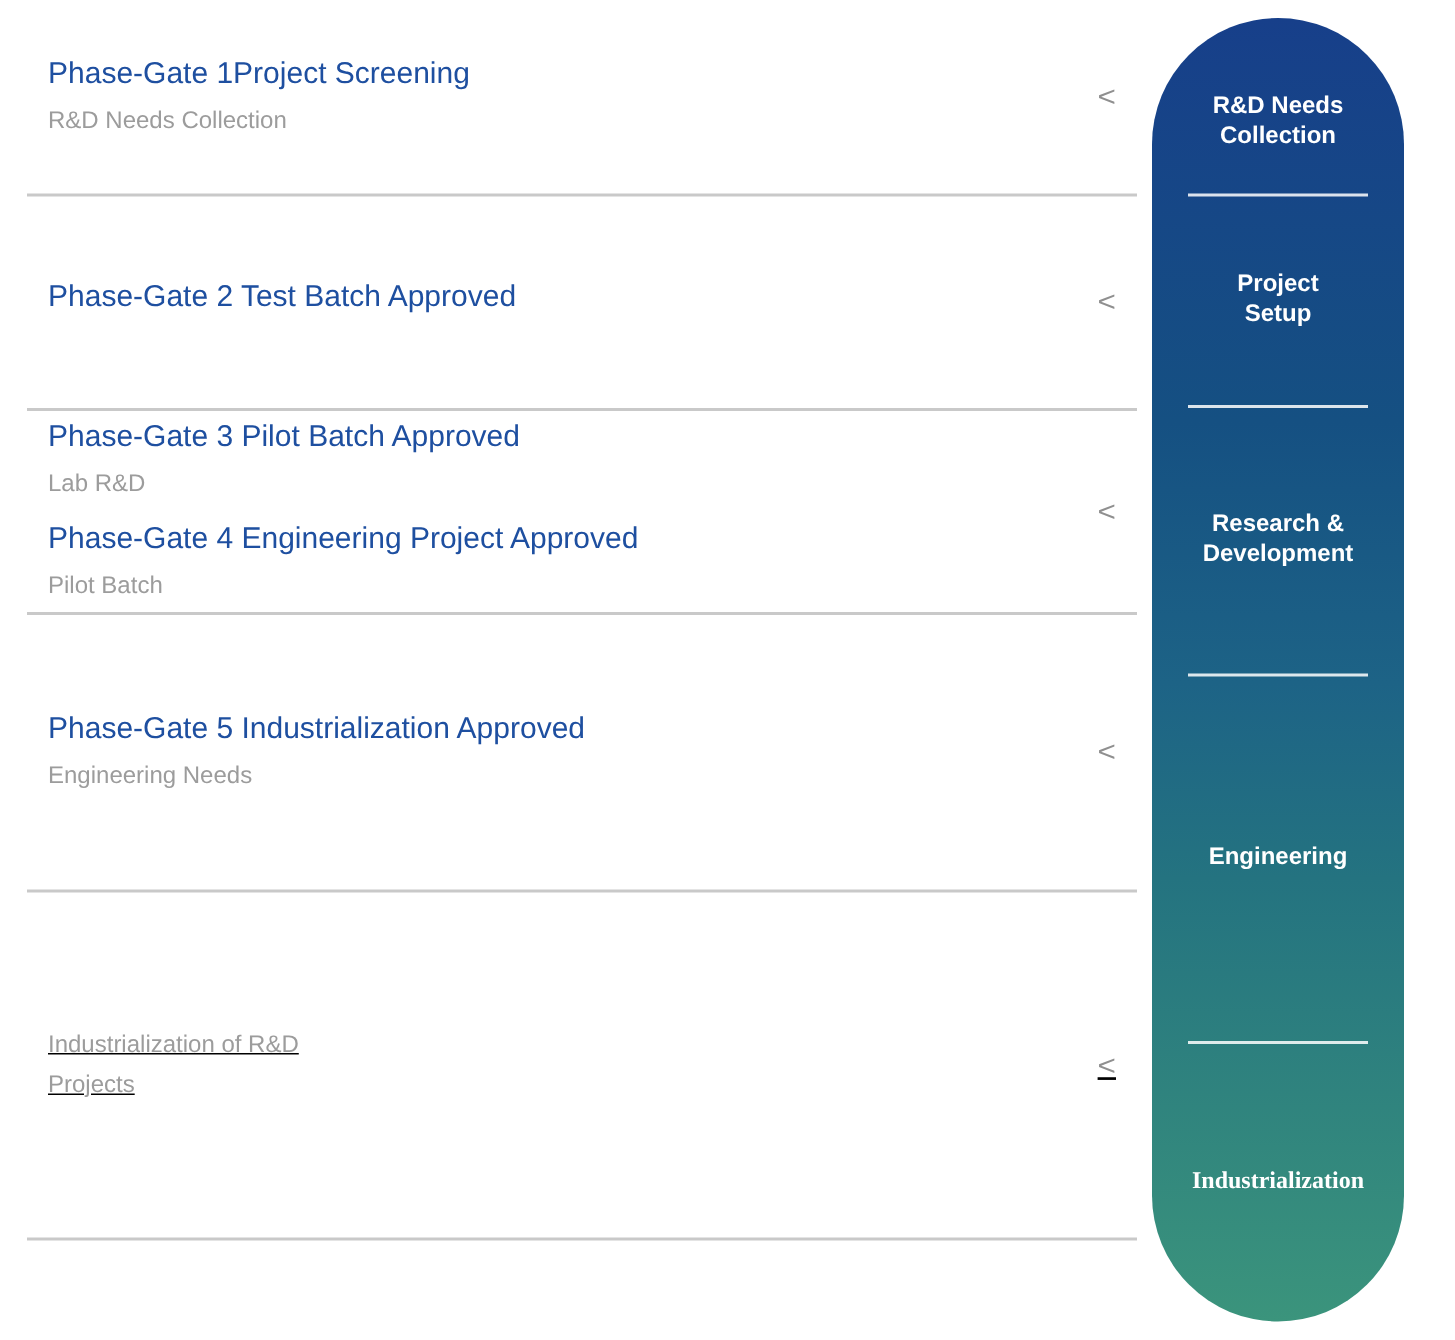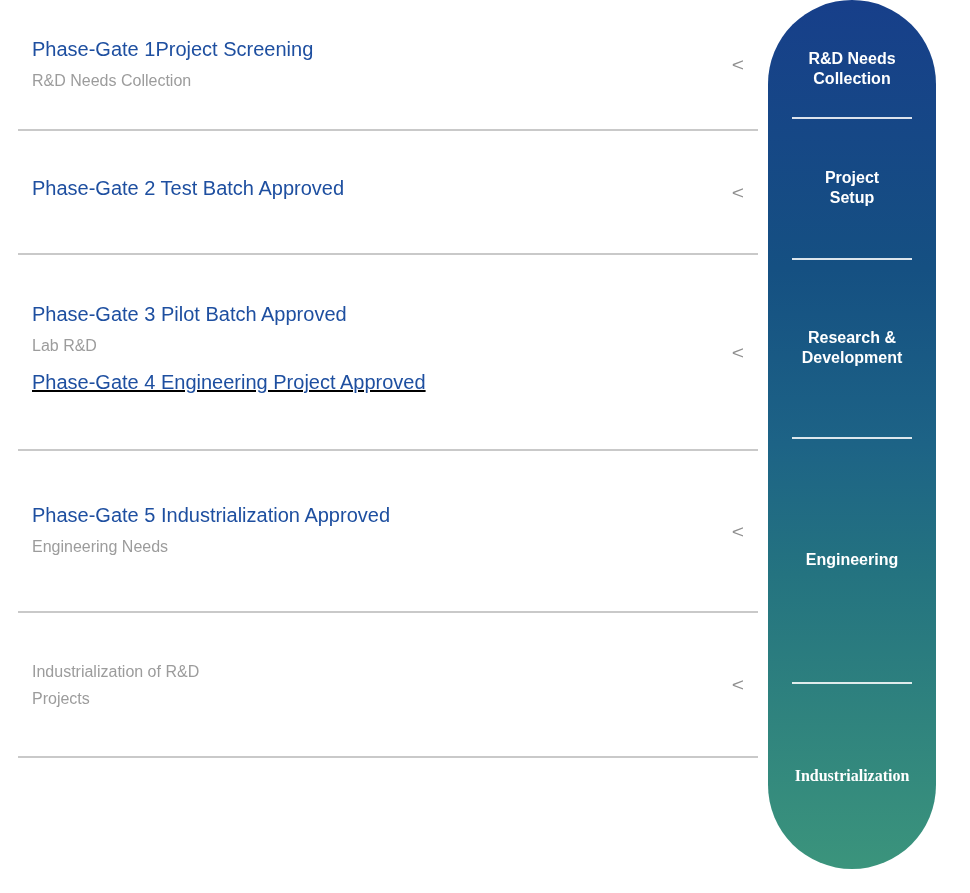--- a/index.html
+++ b/index.html
@@ -20,30 +20,30 @@
     top: 0;
     width: 740px;
   }
   .row {
     position: relative;
     display: flex;
     align-items: center;
     border-bottom: 2px solid #c9c9c9;
   }
   .row-1 { height: 131px; }
-  .row-2 { height: 124px; }
-  .row-3 { height: 196px; }
-  .row-4 { height: 162px; }
-  .row-5 { height: 145px; }
+  .row-2 { height: 143px; }
+  .row-3 { height: 136px; }
+  .row-4 { height: 185px; }
+  .row-5 { height: 232px; text-decoration: underline; }
 
   .row-content {
     flex: 1;
     padding-left: 14px;
   }
-  .gate + .gate { margin-top: 12px; text-decoration: underline; }
+  .gate + .gate { margin-top: 12px; }
   .gate-title {
     color: #1e4fa0;
     font-size: 20px;
     line-height: 24px;
     margin-bottom: 8px;
     cursor: pointer;
   }
   .gate-sub {
     color: #9c9c9c;
     font-size: 16px;
@@ -63,21 +63,21 @@
     cursor: pointer;
     font-weight: 400;
     user-select: none;
     transform: scaleY(0.9);
   }
 
   
   .pill {
     position: absolute;
     left: 768px;
-    top: 0;
+    top: 12px;
     width: 168px;
     height: 869px;
     border-radius: 84px;
     background: linear-gradient(180deg,
       #173f8a 0%,
       #155082 31%,
       #1d6386 51%,
       #247380 66%,
       #3b947c 100%);
     display: flex;
@@ -140,20 +140,21 @@
     </div>
 
     <div class="row row-3">
       <div class="row-content">
         <div class="gate">
           <div class="gate-title">Phase-Gate 3 Pilot Batch Approved</div>
           <div class="gate-sub">Lab R&amp;D</div>
         </div>
         <div class="gate">
           <div class="gate-title">Phase-Gate 4 Engineering Project Approved</div>
+          <div class="gate-sub">Pilot Batch</div>
         </div>
       </div>
       <div class="chevron">&lt;</div>
     </div>
 
     <div class="row row-4">
       <div class="row-content">
         <div class="gate">
           <div class="gate-title">Phase-Gate 5 Industrialization Approved</div>
           <div class="gate-sub">Engineering Needs</div>

